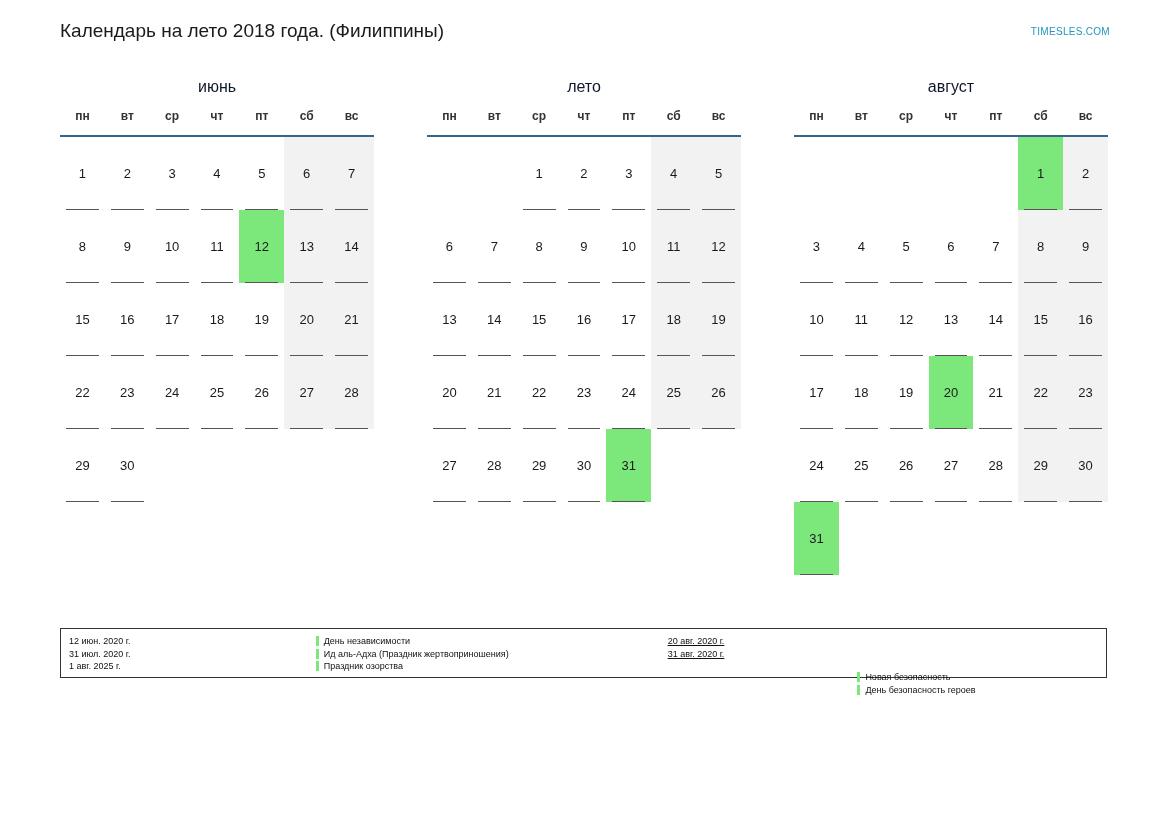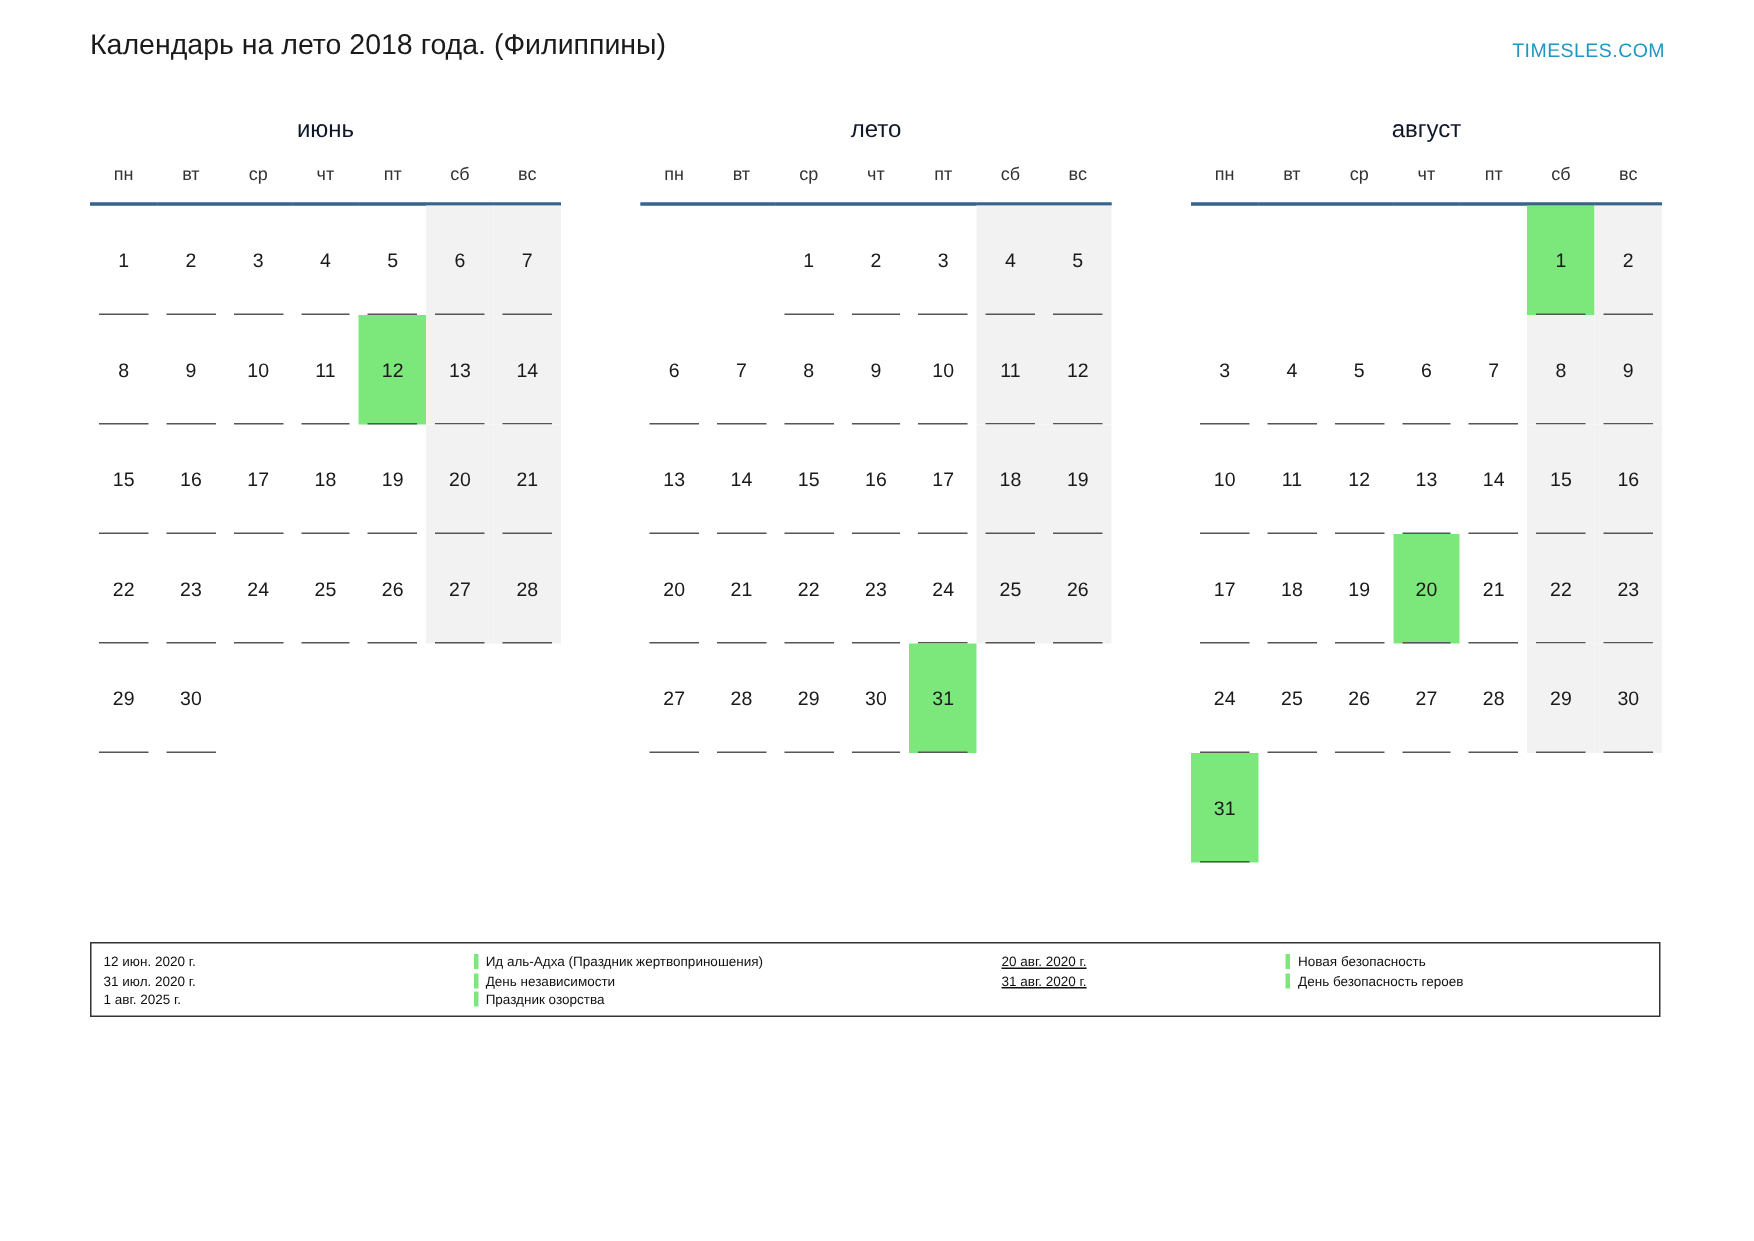--- a/index.html
+++ b/index.html
@@ -33,21 +33,21 @@
     left: 0;
     top: 0;
     font-size: 19px;
     color: #1a1a1a;
     white-space: nowrap;
   }
   .site-brand {
     position: absolute;
     right: 0;
     top: 6px;
-    font-size: 13px;
+    font-size: 10px;
     color: #2196c4;
     letter-spacing: 0.3px;
     white-space: nowrap;
   }
   
   .months {
     position: absolute;
     top: 78px;
     left: 60px;
     width: 1049px;
@@ -64,21 +64,21 @@
     color: #0f172a;
     font-size: 16px;
     margin-bottom: 8px;
   }
   table.cal {
     border-collapse: collapse;
     width: 314px;
     table-layout: fixed;
   }
   table.cal th {
-    font-weight: normal;
+    font-weight: bold;
     font-size: 12px;
     color: #333333;
     padding-bottom: 8px;
     height: 22px;
     text-align: center;
   }
   table.cal thead tr.dow-row th {
     border-bottom: 2px solid #36648b;
   }
   table.cal td {
@@ -134,20 +134,21 @@
   }
   .legend-col-names {
     width: 350px;
   }
   .legend-col-dates2 {
     width: 168px;
     text-decoration: underline;
   }
   .legend-col-names2 {
     width: 270px;
+    margin-top: 36px;
   }
   .legend-line {
     white-space: nowrap;
     height: 12.5px;
   }
   .legend-line.with-bar {
     padding-left: 8px;
     position: relative;
   }
   .legend-line.with-bar::before {
@@ -596,22 +597,22 @@
     </div>
 
   <div class="legend">
     <div class="legend-inner">
       <div class="legend-col-dates">
           <div class="legend-line">12 июн. 2020 г.</div>
           <div class="legend-line">31 июл. 2020 г.</div>
           <div class="legend-line">1 авг. 2025 г.</div>
         </div>
       <div class="legend-col-names">
+          <div class="legend-line with-bar">День независимости</div>
           <div class="legend-line with-bar">Ид аль-Адха (Праздник жертвоприношения)</div>
-          <div class="legend-line with-bar">День независимости</div>
           <div class="legend-line with-bar">Праздник озорства</div>
         </div>
       <div class="legend-col-dates2">
           <div class="legend-line">20 авг. 2020 г.</div>
           <div class="legend-line">31 авг. 2020 г.</div>
         </div>
       <div class="legend-col-names2">
           <div class="legend-line with-bar">Новая безопасность</div>
           <div class="legend-line with-bar">День безопасность героев</div>
         </div>

